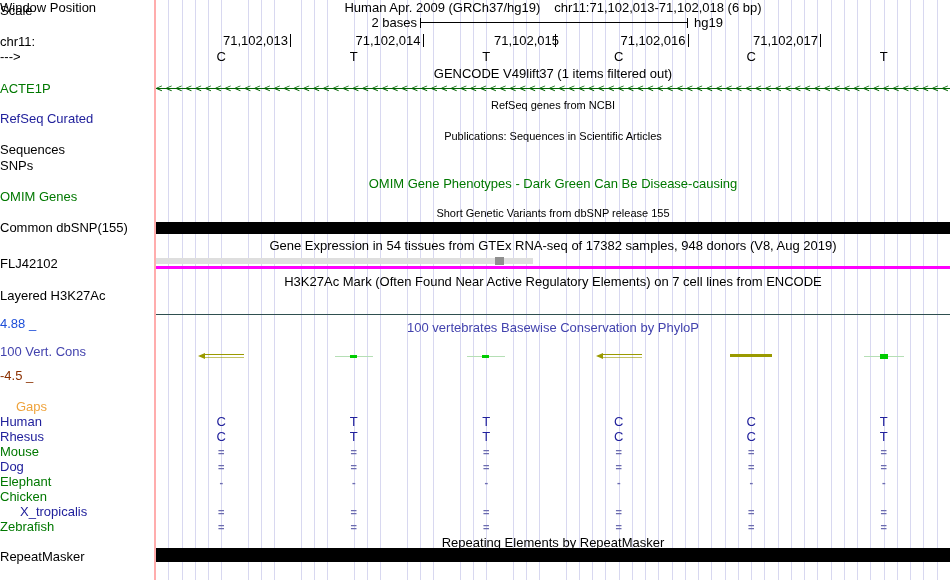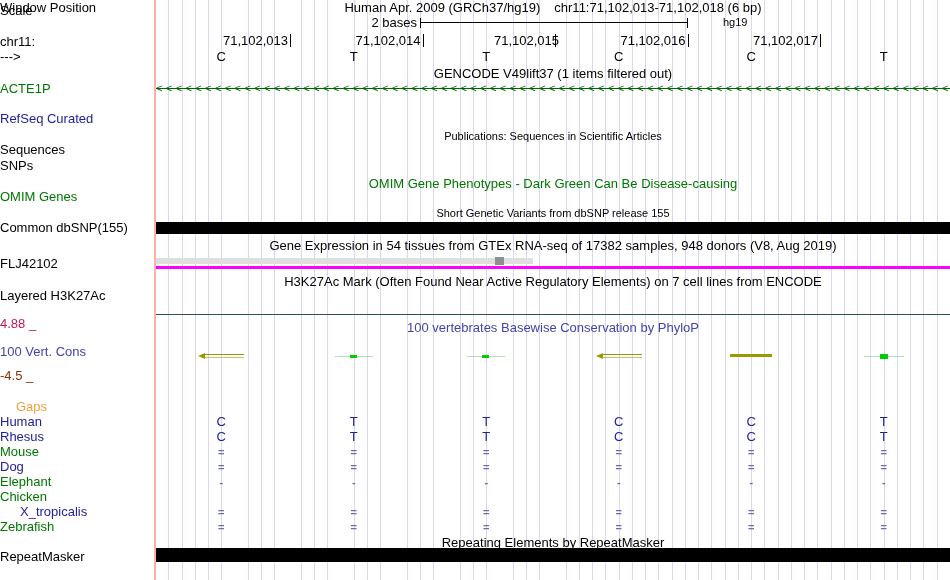--- a/index.html
+++ b/index.html
@@ -17,33 +17,33 @@
   #edge-pink{position:absolute; left:154px; top:0; width:2px; height:580px; background:#ffadad;}
 
   .lbl{position:absolute; left:0; width:151px; text-align:left; font-size:13px;
        line-height:14px; white-space:nowrap;}
   .ctr{position:absolute; left:156px; width:794px; text-align:center; font-size:13px;
        line-height:13px; white-space:nowrap;}
   .ctr.small{font-size:11px;}
   .green{color:#007800;}
   .navy{color:#21219c;}
   .blue{color:#4343ae;}
-  .bluebright{color:#be185d;}
+  .bluebright{color:#1d4ed8;}
   .darkred{color:#8b3000;}
   .orange{color:#efa33c;}
 
   .hdr-row{position:absolute; left:156px; top:1px; width:794px; display:flex;
        justify-content:center; gap:14px; font-size:13px; line-height:13px; white-space:nowrap;}
 
   #scale-value{position:absolute; left:217px; top:16px; width:200px; text-align:right;
        font-size:13px; line-height:13px;}
   #scale-bracket{position:absolute; left:420px; top:18px; width:266px; height:10px;
        border-left:1px solid #000; border-right:1px solid #000;}
   #scale-bracket::after{content:""; position:absolute; left:0; right:0; top:4px; height:1px; background:#000;}
-  #scale-hg19{position:absolute; left:723px; top:16px; font-size:11px; line-height:13px;}
+  #scale-hg19{position:absolute; left:694px; top:16px; font-size:13px; line-height:13px;}
 
   .coord{position:absolute; top:34px; width:108px; text-align:right; font-size:13px; line-height:14px;}
   .coord-tick{position:absolute; top:34px; width:1px; height:13px; background:#000;}
   .ruler-base, .aln-base{position:absolute; width:22px; text-align:center; font-size:13px; line-height:14px;}
   .aln-eq{font-size:11px; color:#6c6cb0; font-weight:bold;}
 
   
   #acte1p-track{position:absolute; left:156px; top:82px; width:794px; height:13px; overflow:hidden;}
   #acte1p-line{position:absolute; left:0; top:6px; width:100%; height:1px; background:#006400;}
   #acte1p-arrows{position:absolute; left:0; top:0; width:100%; height:13px; color:#006400;
@@ -108,20 +108,21 @@
       <div class="ruler-base" style="left: 872.75px; top: 50px;">T</div>
     </div>
 
   <div class="ctr" style="top:67px">GENCODE V49lift37 (1 items filtered out)</div>
   <div class="lbl green" style="top:82px">ACTE1P</div>
   <div id="acte1p-track">
     <div id="acte1p-line"></div>
     <div id="acte1p-arrows">&lt;&lt;&lt;&lt;&lt;&lt;&lt;&lt;&lt;&lt;&lt;&lt;&lt;&lt;&lt;&lt;&lt;&lt;&lt;&lt;&lt;&lt;&lt;&lt;&lt;&lt;&lt;&lt;&lt;&lt;&lt;&lt;&lt;&lt;&lt;&lt;&lt;&lt;&lt;&lt;&lt;&lt;&lt;&lt;&lt;&lt;&lt;&lt;&lt;&lt;&lt;&lt;&lt;&lt;&lt;&lt;&lt;&lt;&lt;&lt;&lt;&lt;&lt;&lt;&lt;&lt;&lt;&lt;&lt;&lt;&lt;&lt;&lt;&lt;&lt;&lt;&lt;&lt;&lt;&lt;&lt;&lt;&lt;&lt;&lt;&lt;&lt;&lt;</div>
   </div>
 
+  <div class="ctr small" style="top:99px">RefSeq genes from NCBI</div>
   <div class="lbl navy" style="top:112px">RefSeq Curated</div>
 
   <div class="ctr small" style="top:130px">Publications: Sequences in Scientific Articles</div>
   <div class="lbl" style="top:143px">Sequences</div>
   <div class="lbl" style="top:159px">SNPs</div>
 
   <div class="ctr green" style="top:177px">OMIM Gene Phenotypes - Dark Green Can Be Disease-causing</div>
   <div class="lbl green" style="top:190px">OMIM Genes</div>
 
   <div class="ctr small" style="top:207px">Short Genetic Variants from dbSNP release 155</div>

